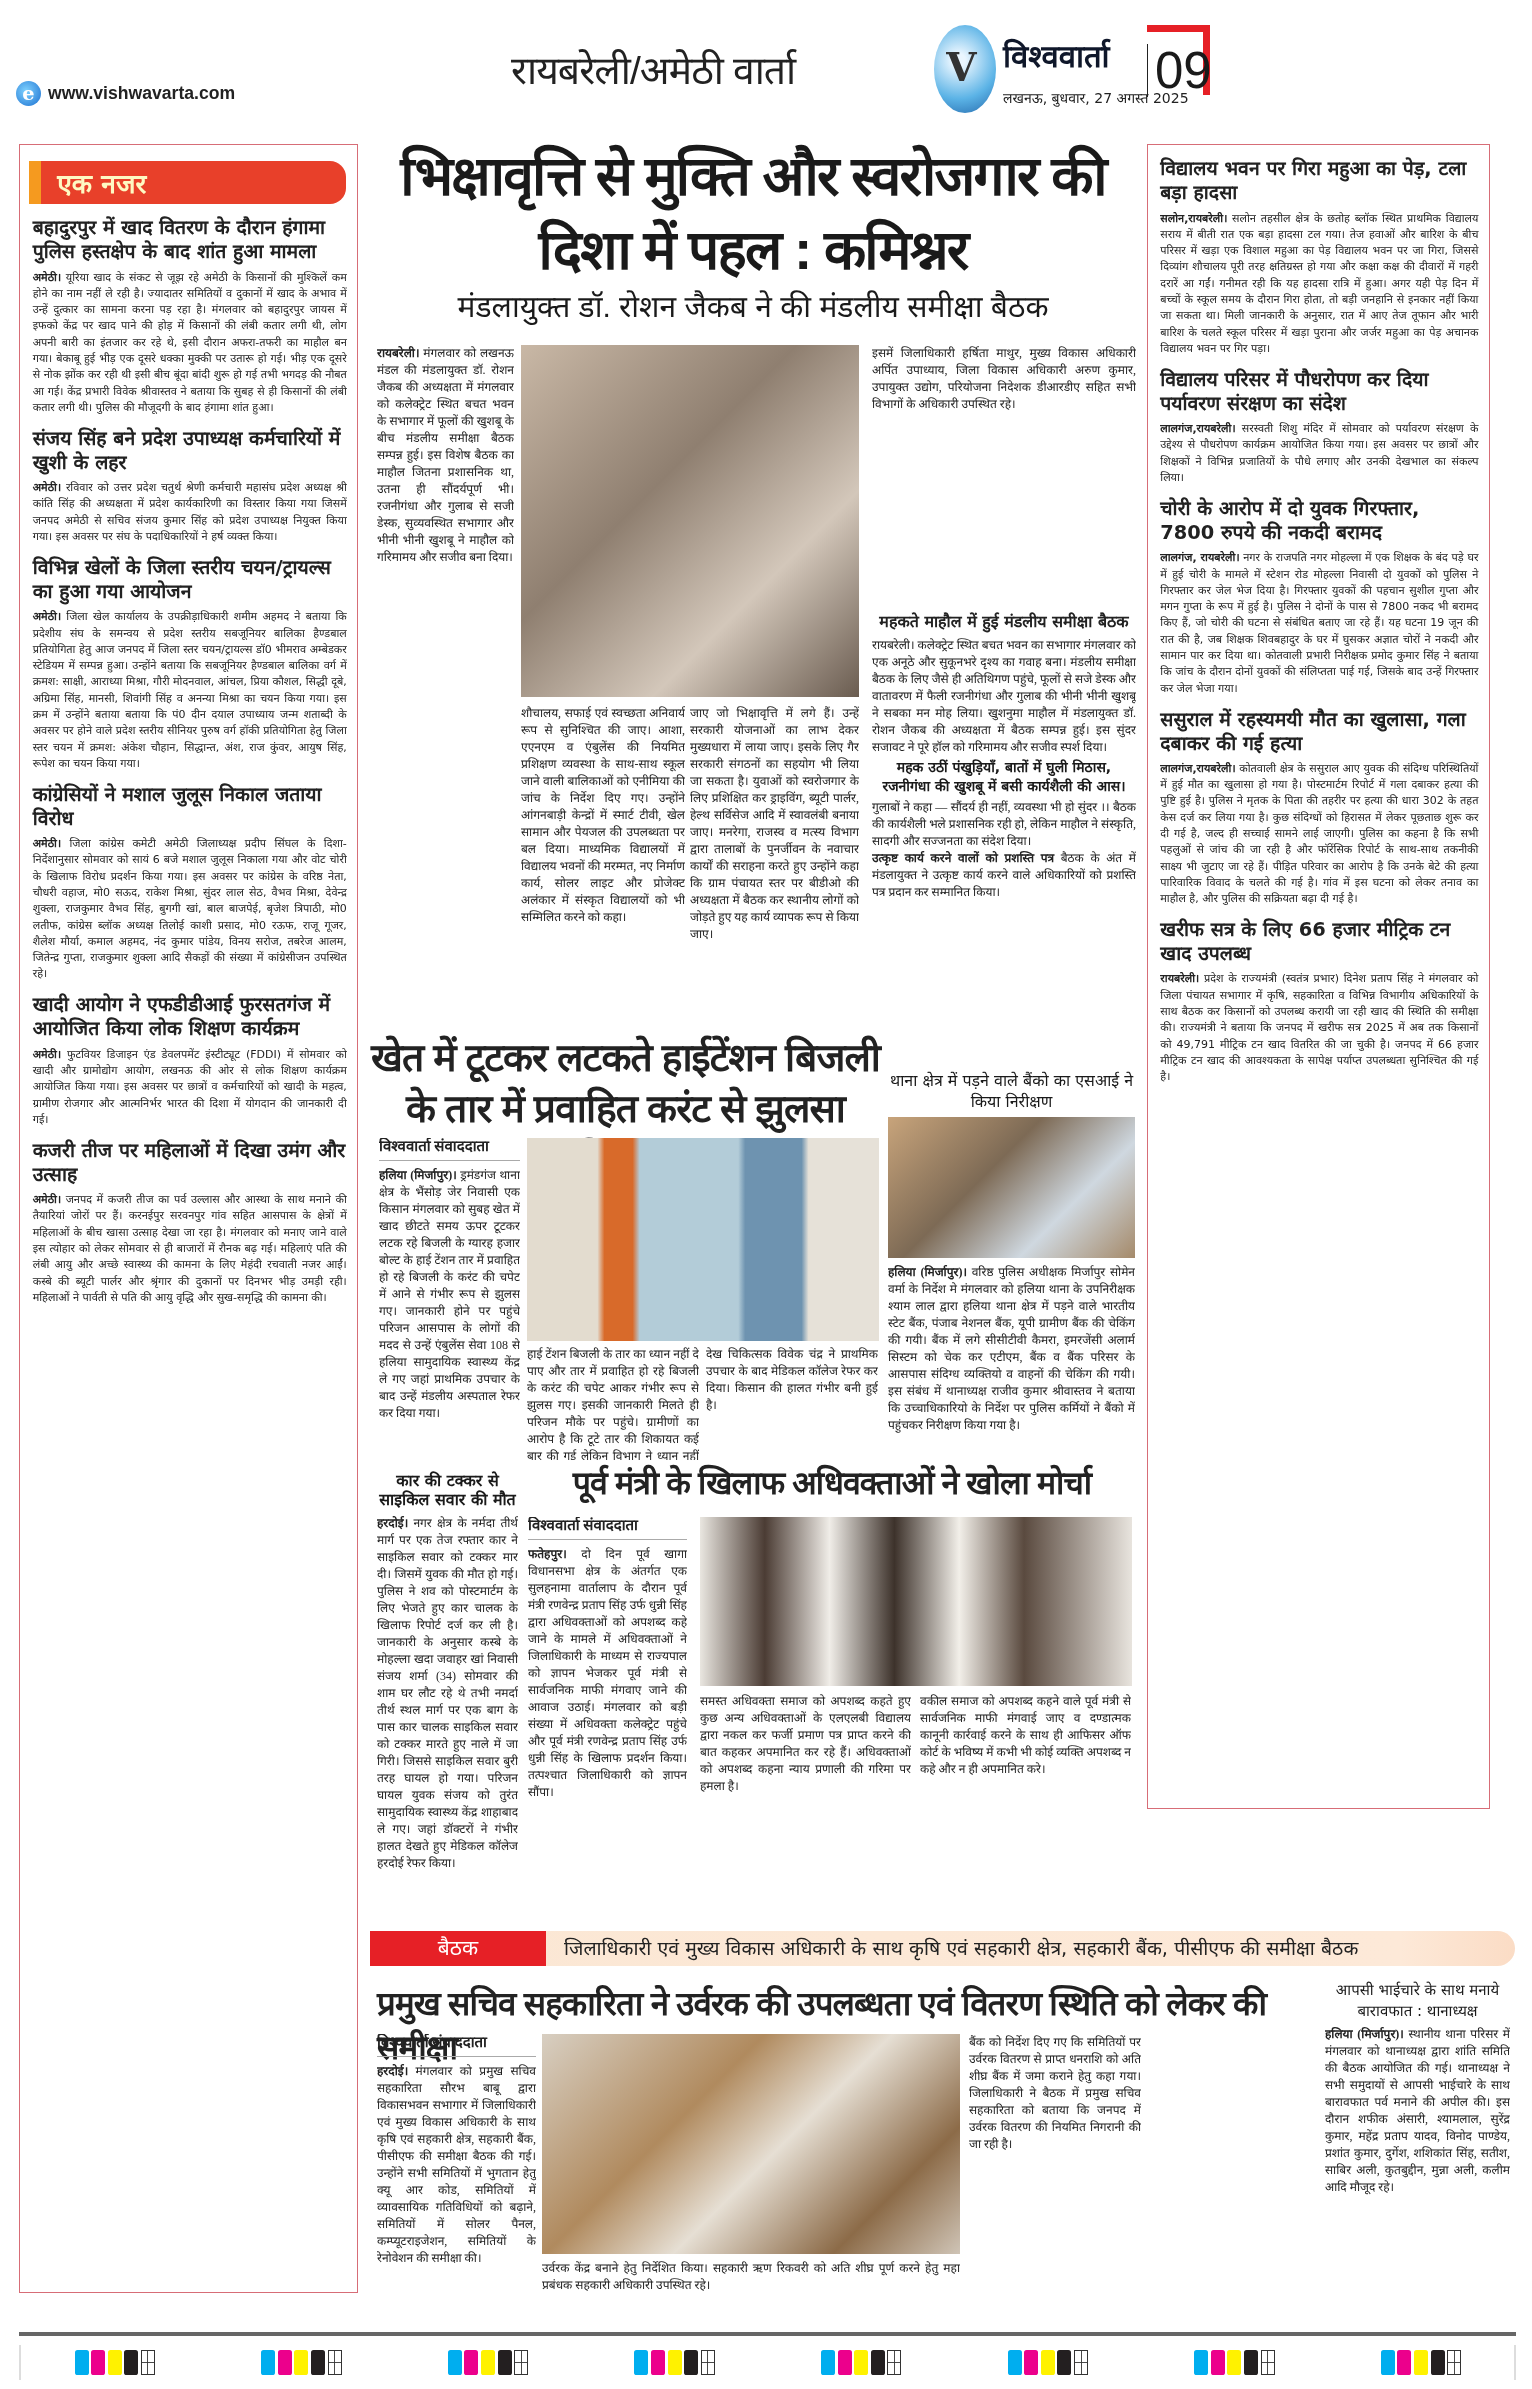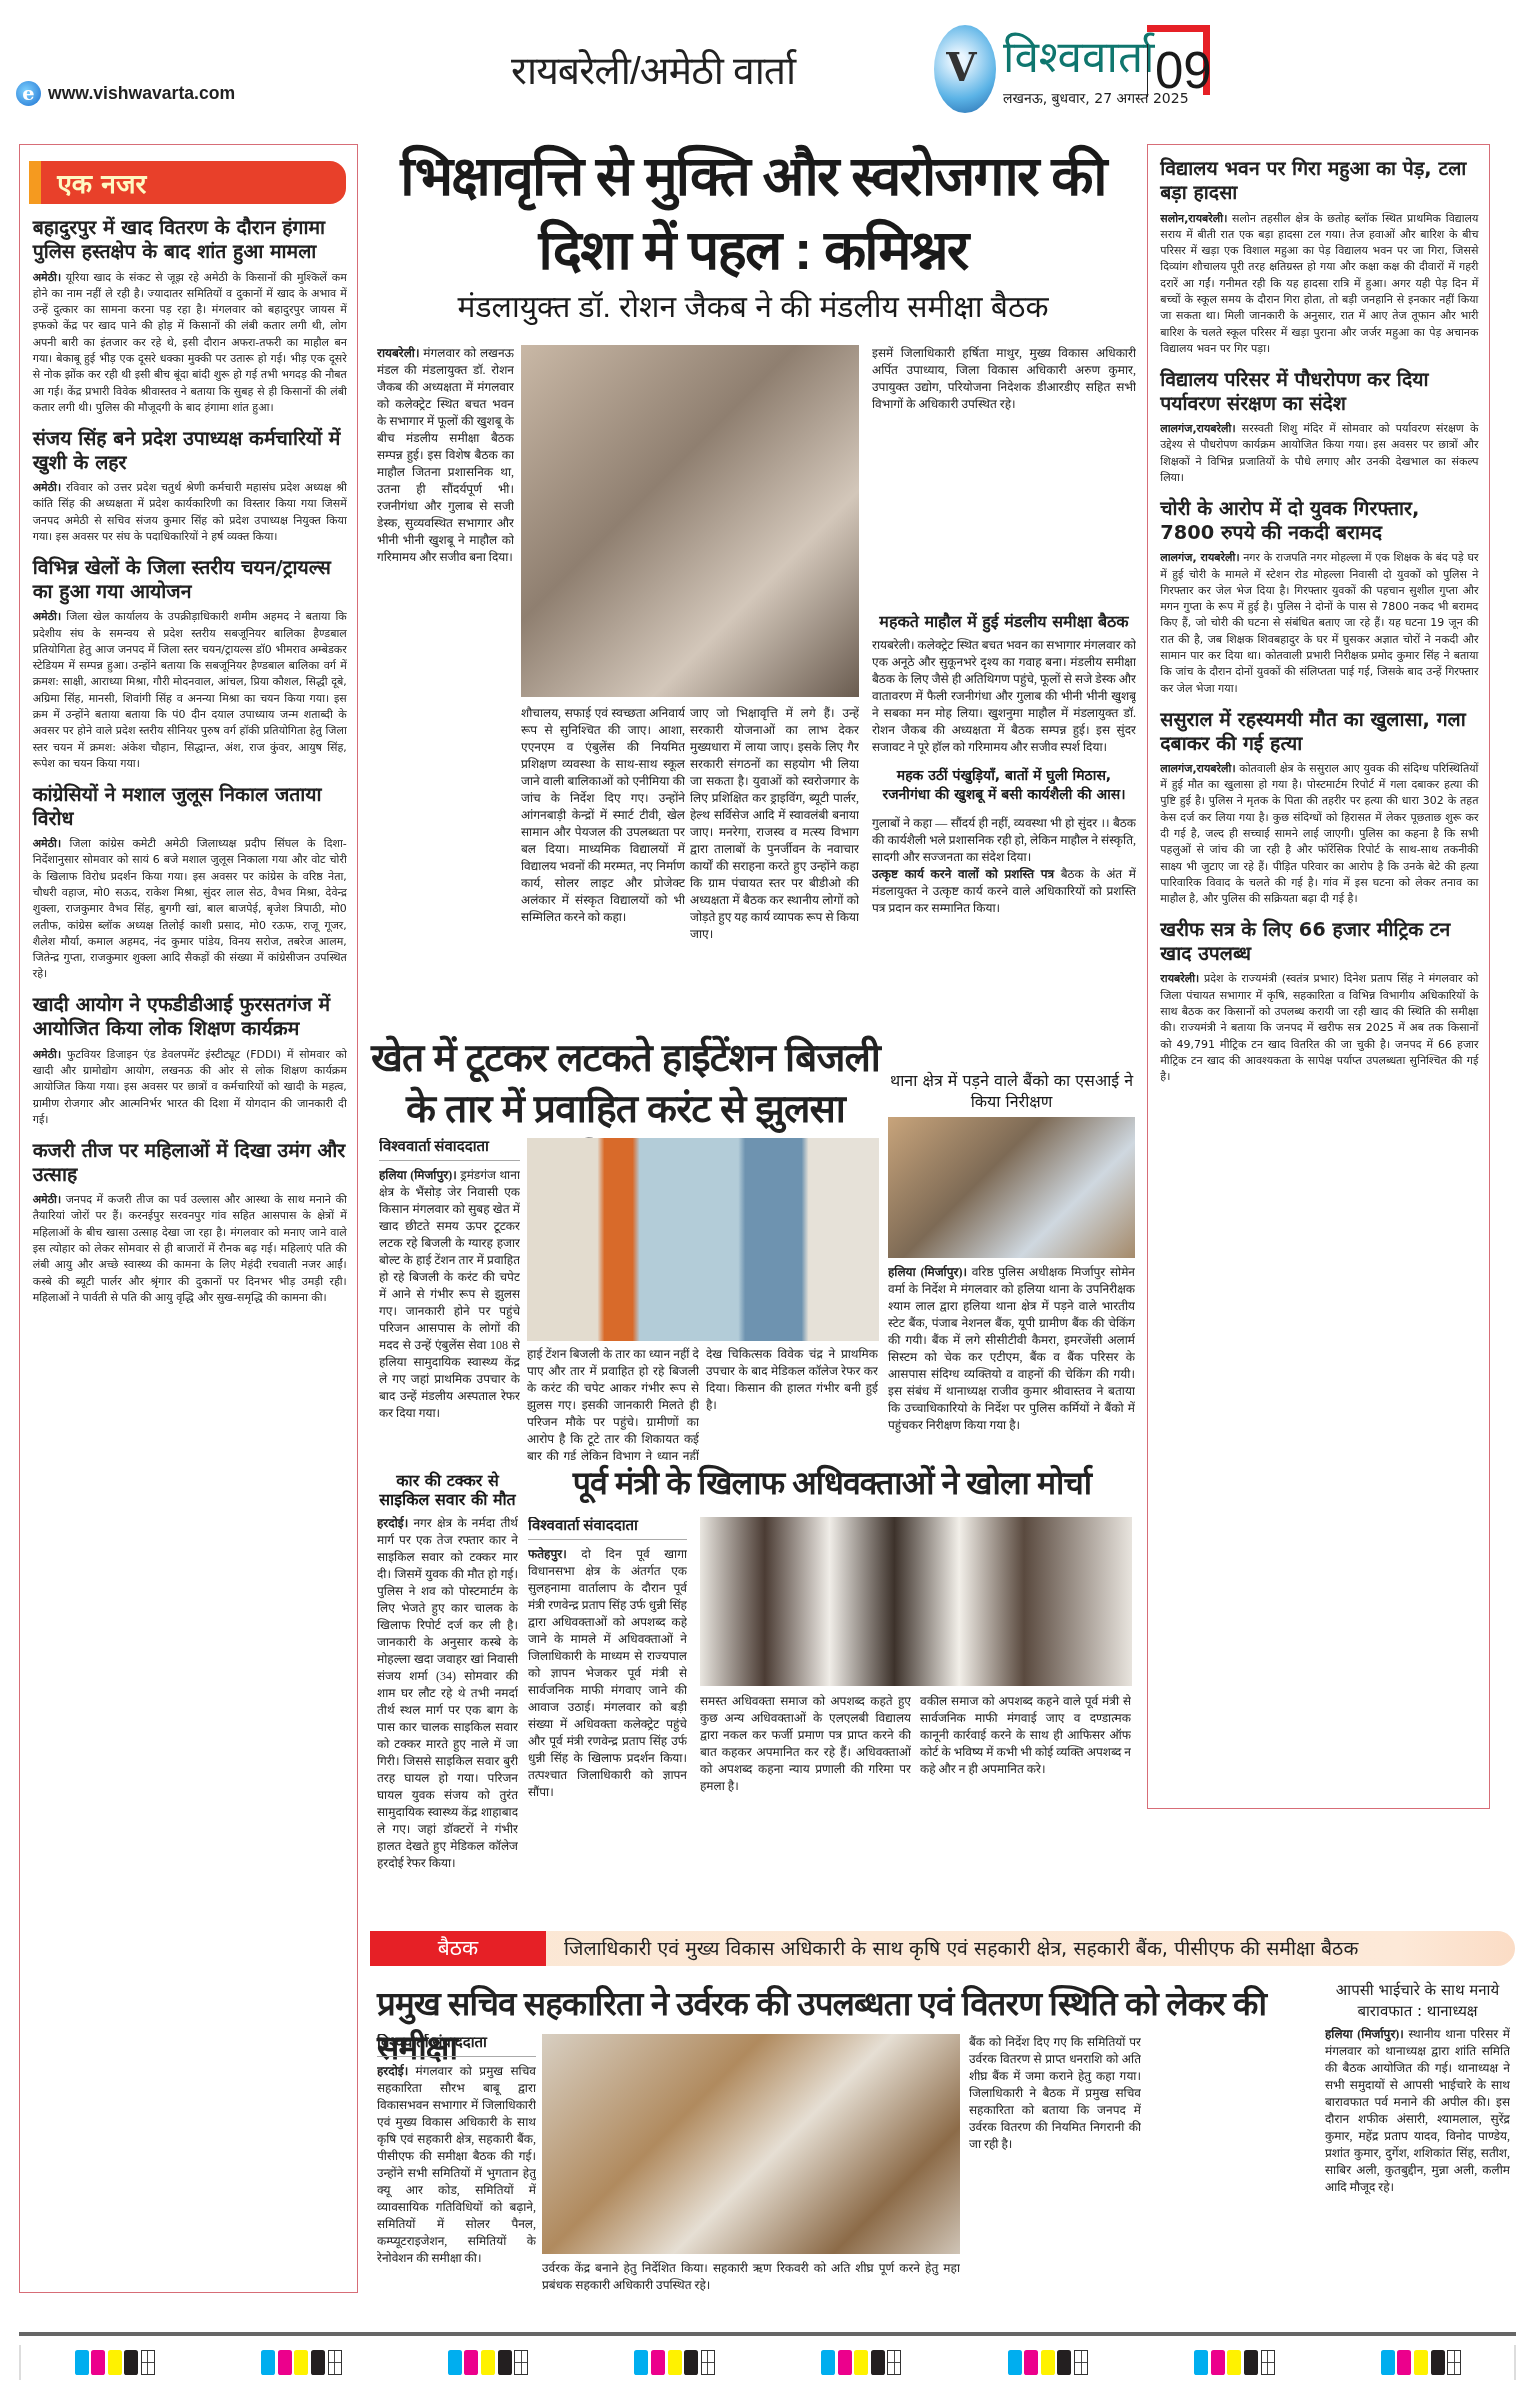--- a/index.html
+++ b/index.html
@@ -7,21 +7,21 @@
   body{font-family:"DejaVu Sans","Liberation Sans",sans-serif;color:#1a1a1a;position:relative;}
   .abs{position:absolute;}
   
   #masthead{left:0;top:0;width:1532px;height:132px;}
   #site-url{left:16px;top:81px;font-size:17.6px;font-weight:bold;color:#222;display:flex;align-items:center;gap:7px;font-family:"Liberation Sans",sans-serif;}
   #site-url .ie{width:25px;height:25px;border-radius:50%;background:radial-gradient(circle at 40% 40%,#7fd2ff,#1a6fd0);color:#fff;font-weight:bold;font-size:19.4px;line-height:25px;text-align:center;font-family:"DejaVu Serif",serif;}
   #section-title{left:511px;top:42px;font-size:39px;font-family:"Liberation Sans",sans-serif;color:#222;letter-spacing:-0.9px;}
   #brand{left:934px;top:25px;display:flex;align-items:center;gap:7px;}
   #brand .logo{width:62px;height:88px;border-radius:50%;background:radial-gradient(circle at 40% 40%,#eaf6ff 10%,#5bb3e6 60%,#2266aa);position:relative;}
   #brand .logo span{position:absolute;left:12.3px;top:19.4px;font-size:39px;font-weight:bold;color:#333;font-family:"DejaVu Serif",serif;}
-  #brand-name{font-size:44px;font-weight:normal;color:#0f766e;line-height:49px;}
+  #brand-name{font-size:31px;font-weight:bold;color:#0f172a;line-height:49px;}
   #brand-date{font-size:14px;color:#222;margin-top:7px;}
   #page-no{left:1147px;top:25px;width:63px;height:70px;border-top:7px solid #e62026;border-right:7px solid #e62026;text-decoration:underline;}
   #page-no span{position:absolute;left:0;top:12.3px;font-size:51px;font-family:"Liberation Sans",sans-serif;border-left:1.8px solid #222;padding-left:7px;line-height:53px;}
   
   .box{border:1.8px solid #d76d77;}
   #left-col{left:19.4px;top:144px;width:339px;height:2149px;}
   #right-col{left:1147px;top:144px;width:343px;height:1665px;}
   .tag{background:#e8402a;color:#fef9c3;font-weight:bold;font-size:26.4px;padding:3.5px 16px;border-left:12.3px solid #f59a1f;border-radius:0 16px 16px 0;display:inline-block;width:317px;margin:16px 0 7px 8.8px;}
   .hl{font-size:19.4px;font-weight:bold;line-height:24px;padding:5.3px 10.6px 3.5px 12.3px;color:#222;}
   .body{font-size:11px;line-height:16.3px;padding:1.8px 10.6px 5.3px 12.3px;text-align:justify;color:#222;}
@@ -104,21 +104,21 @@
   <b>रायबरेली।</b> <span>मंगलवार को लखनऊ मंडल की मंडलायुक्त डॉ. रोशन जैकब की अध्यक्षता में मंगलवार को कलेक्ट्रेट स्थित बचत भवन के सभागार में फूलों की खुशबू के बीच मंडलीय समीक्षा बैठक सम्पन्न हुई। इस विशेष बैठक का माहौल जितना प्रशासनिक था, उतना ही सौंदर्यपूर्ण भी। रजनीगंधा और गुलाब से सजी डेस्क, सुव्यवस्थित सभागार और भीनी भीनी खुशबू ने माहौल को गरिमामय और सजीव बना दिया।</span>
 </div>
 <div class="abs photo" style="left:521px;top:345px;width:338px;height:352px;"></div>
 <div class="abs col-text" style="left:521px;top:705px;width:164px;height:291px;overflow:hidden;">शौचालय, सफाई एवं स्वच्छता अनिवार्य रूप से सुनिश्चित की जाए। आशा, एएनएम व एंबुलेंस की नियमित प्रशिक्षण व्यवस्था के साथ-साथ स्कूल जाने वाली बालिकाओं को एनीमिया की जांच के निर्देश दिए गए। उन्होंने आंगनबाड़ी केन्द्रों में स्मार्ट टीवी, खेल सामान और पेयजल की उपलब्धता पर बल दिया। माध्यमिक विद्यालयों में विद्यालय भवनों की मरम्मत, नए निर्माण कार्य, सोलर लाइट और प्रोजेक्ट अलंकार में संस्कृत विद्यालयों को भी सम्मिलित करने को कहा।</div>
 <div class="abs col-text" style="left:690px;top:705px;width:169px;height:291px;overflow:hidden;">जाए जो भिक्षावृत्ति में लगे हैं। उन्हें सरकारी योजनाओं का लाभ देकर मुख्यधारा में लाया जाए। इसके लिए गैर सरकारी संगठनों का सहयोग भी लिया जा सकता है। युवाओं को स्वरोजगार के लिए प्रशिक्षित कर ड्राइविंग, ब्यूटी पार्लर, हेल्थ सर्विसेज आदि में स्वावलंबी बनाया जाए। मनरेगा, राजस्व व मत्स्य विभाग द्वारा तालाबों के पुनर्जीवन के नवाचार कार्यों की सराहना करते हुए उन्होंने कहा कि ग्राम पंचायत स्तर पर बीडीओ की अध्यक्षता में बैठक कर स्थानीय लोगों को जोड़ते हुए यह कार्य व्यापक रूप से किया जाए।</div>
 
 <div class="abs" style="left:872px;top:345px;width:264px;height:652px;overflow:hidden;">
   <div class="col-text" style="height:262px;overflow:hidden;">इसमें जिलाधिकारी हर्षिता माथुर, मुख्य विकास अधिकारी अर्पित उपाध्याय, जिला विकास अधिकारी अरुण कुमार, उपायुक्त उद्योग, परियोजना निदेशक डीआरडीए सहित सभी विभागों के अधिकारी उपस्थित रहे।</div>
   <div class="sub-h" style="font-size:16px;color:#222;margin:5.3px 0;">महकते माहौल में हुई मंडलीय समीक्षा बैठक</div>
   <div class="col-text">रायबरेली। कलेक्ट्रेट स्थित बचत भवन का सभागार मंगलवार को एक अनूठे और सुकूनभरे दृश्य का गवाह बना। मंडलीय समीक्षा बैठक के लिए जैसे ही अतिथिगण पहुंचे, फूलों से सजे डेस्क और वातावरण में फैली रजनीगंधा और गुलाब की भीनी भीनी खुशबू ने सबका मन मोह लिया। खुशनुमा माहौल में मंडलायुक्त डॉ. रोशन जैकब की अध्यक्षता में बैठक सम्पन्न हुई। इस सुंदर सजावट ने पूरे हॉल को गरिमामय और सजीव स्पर्श दिया।</div>
-  <div class="sub-h" style="margin:10px 0;">महक उठीं पंखुड़ियाँ, बातों में घुली मिठास, रजनीगंधा की खुशबू में बसी कार्यशैली की आस।</div>
+  <div class="sub-h" style="margin:2px 0;">महक उठीं पंखुड़ियाँ, बातों में घुली मिठास, रजनीगंधा की खुशबू में बसी कार्यशैली की आस।</div>
   <div class="col-text">गुलाबों ने कहा — सौंदर्य ही नहीं, व्यवस्था भी हो सुंदर ।। बैठक की कार्यशैली भले प्रशासनिक रही हो, लेकिन माहौल ने संस्कृति, सादगी और सज्जनता का संदेश दिया।</div>
   <div class="col-text"><b>उत्कृष्ट कार्य करने वालों को प्रशस्ति पत्र</b> <span>बैठक के अंत में मंडलायुक्त ने उत्कृष्ट कार्य करने वाले अधिकारियों को प्रशस्ति पत्र प्रदान कर सम्मानित किया।</span></div>
 </div>
 
 <div class="abs h2" style="left:370px;top:1032px;width:511px;font-size:39px;line-height:51px;">खेत में टूटकर लटकते हाईटेंशन बिजली के तार में प्रवाहित करंट से झुलसा किसान</div>
 <div class="abs col-text" style="left:379px;top:1138px;width:141px;height:317px;overflow:hidden;">
   <div class="byline">विश्ववार्ता संवाददाता</div>
   <b>हलिया (मिर्जापुर)।</b> <span>ड्रमंडगंज थाना क्षेत्र के भैंसोड़ जेर निवासी एक किसान मंगलवार को सुबह खेत में खाद छीटते समय ऊपर टूटकर लटक रहे बिजली के ग्यारह हजार बोल्ट के हाई टेंशन तार में प्रवाहित हो रहे बिजली के करंट की चपेट में आने से गंभीर रूप से झुलस गए। जानकारी होने पर पहुंचे परिजन आसपास के लोगों की मदद से उन्हें एंबुलेंस सेवा 108 से हलिया सामुदायिक स्वास्थ्य केंद्र ले गए जहां प्राथमिक उपचार के बाद उन्हें मंडलीय अस्पताल रेफर कर दिया गया।</span>
 </div>
 <div class="abs photo" style="left:527px;top:1138px;width:352px;height:203px;background:linear-gradient(90deg,#e3dccf 0 20%,#d86a2a 22% 30%,#b3ccd8 32% 60%,#6e93b0 62% 78%,#e6e1d8 80%);"></div>

